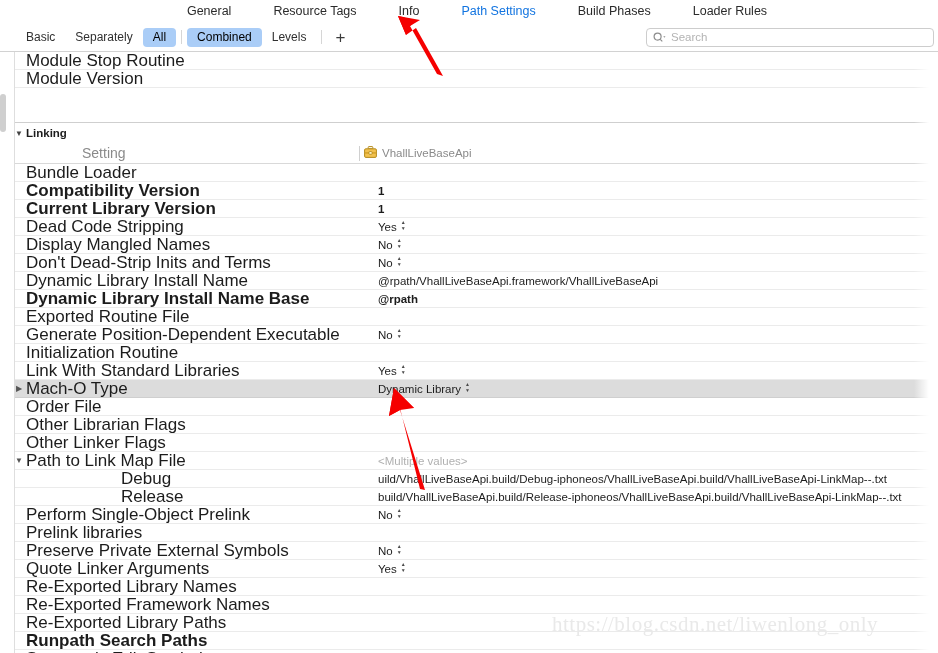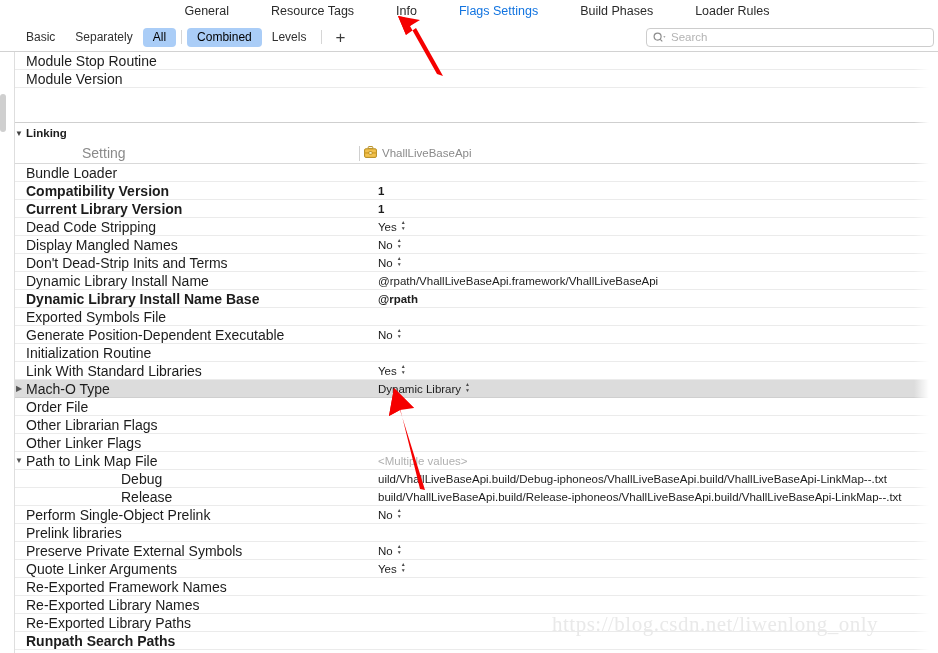--- a/index.html
+++ b/index.html
@@ -81,21 +81,21 @@
     border-bottom: 1px solid #ebebeb;
     display: flex; align-items: center;
   }
   .row.sel { background: #dcdcdc; border-bottom-color: #cfcfcf; }
   .row.spacer { border-bottom: none; background: #fff; }
   .row.grouphdr { border-bottom: none; height: 19px; }
   .row.colhdr { border-bottom: 1px solid #d9d9d9; height: 21px; }
   .row.toprule { border-top: 1px solid #cfcfcf; }
 
   .name {
-    position: absolute; left: 26px; font-size: 14px; color: #1c1c1c;
+    position: absolute; left: 26px; font-size: 17px; color: #1c1c1c;
     white-space: nowrap;
   }
   .name.b { font-weight: bold; }
   .name.ind2 { left: 121px; }
 
   .tri {
     position: absolute; font-size: 8px; color: #555; line-height: 18px;
   }
   .tri.closed { left: 16px; }
   .tri.open { left: 15px; }
@@ -144,21 +144,21 @@
 </head>
 <body>
 
 <div id="app">
 
   <div class="tabbar">
     <div class="tabs" id="tabs-container">
         <div class="tab">General</div>
         <div class="tab">Resource Tags</div>
         <div class="tab">Info</div>
-        <div class="tab active">Flags Settings</div>
+        <div class="tab active">Path Settings</div>
         <div class="tab">Build Phases</div>
         <div class="tab">Loader Rules</div>
       </div>
   </div>
 
   <div class="toolbar">
     <div style="width:16px"></div>
     <div class="tb-btn">Basic</div>
     <div class="tb-btn">Separately</div>
     <div class="tb-btn sel">All</div>
@@ -232,21 +232,21 @@
         </div>
         <div class="row">
           <span class="name">Dynamic Library Install Name</span>
           <span class="val"><span>@rpath/VhallLiveBaseApi.framework/VhallLiveBaseApi</span></span>
         </div>
         <div class="row">
           <span class="name b">Dynamic Library Install Name Base</span>
           <span class="val b"><span>@rpath</span></span>
         </div>
         <div class="row">
-          <span class="name">Exported Symbols File</span>
+          <span class="name">Exported Routine File</span>
         </div>
         <div class="row">
           <span class="name">Generate Position-Dependent Executable</span>
           <span class="val"><span>No</span><span class="stepper" style="display: inline-block; font-size: 5px; line-height: 5.5px; color: rgb(74, 74, 74); margin-left: 4px; vertical-align: 1px;">▲<br>▼</span></span>
         </div>
         <div class="row">
           <span class="name">Initialization Routine</span>
         </div>
         <div class="row">
           <span class="name">Link With Standard Libraries</span>
@@ -288,24 +288,24 @@
         </div>
         <div class="row">
           <span class="name">Preserve Private External Symbols</span>
           <span class="val"><span>No</span><span class="stepper" style="display: inline-block; font-size: 5px; line-height: 5.5px; color: rgb(74, 74, 74); margin-left: 4px; vertical-align: 1px;">▲<br>▼</span></span>
         </div>
         <div class="row">
           <span class="name">Quote Linker Arguments</span>
           <span class="val"><span>Yes</span><span class="stepper" style="display: inline-block; font-size: 5px; line-height: 5.5px; color: rgb(74, 74, 74); margin-left: 4px; vertical-align: 1px;">▲<br>▼</span></span>
         </div>
         <div class="row">
+          <span class="name">Re-Exported Library Names</span>
+        </div>
+        <div class="row">
           <span class="name">Re-Exported Framework Names</span>
-        </div>
-        <div class="row">
-          <span class="name">Re-Exported Library Names</span>
         </div>
         <div class="row">
           <span class="name">Re-Exported Library Paths</span>
         </div>
         <div class="row">
           <span class="name b">Runpath Search Paths</span>
         </div>
         <div class="row">
           <span class="name">Separately Edit Symbols</span>
           <span class="val"><span>No</span><span class="stepper" style="display: inline-block; font-size: 5px; line-height: 5.5px; color: rgb(74, 74, 74); margin-left: 4px; vertical-align: 1px;">▲<br>▼</span></span>

